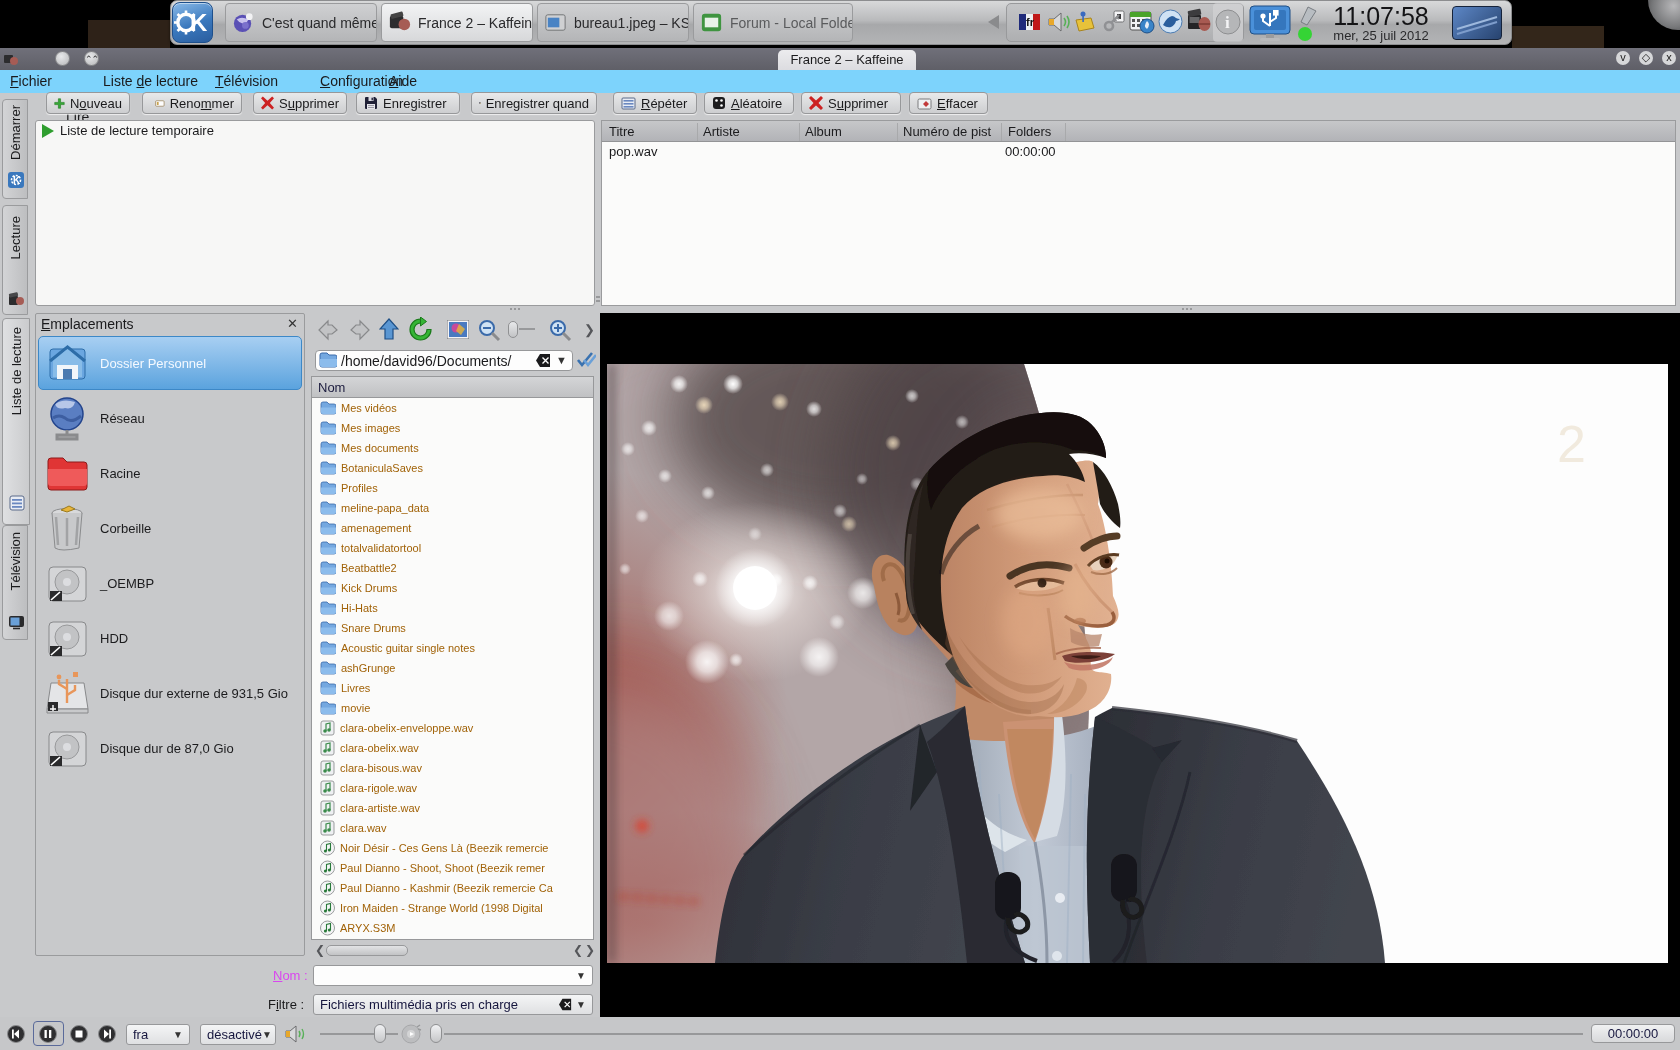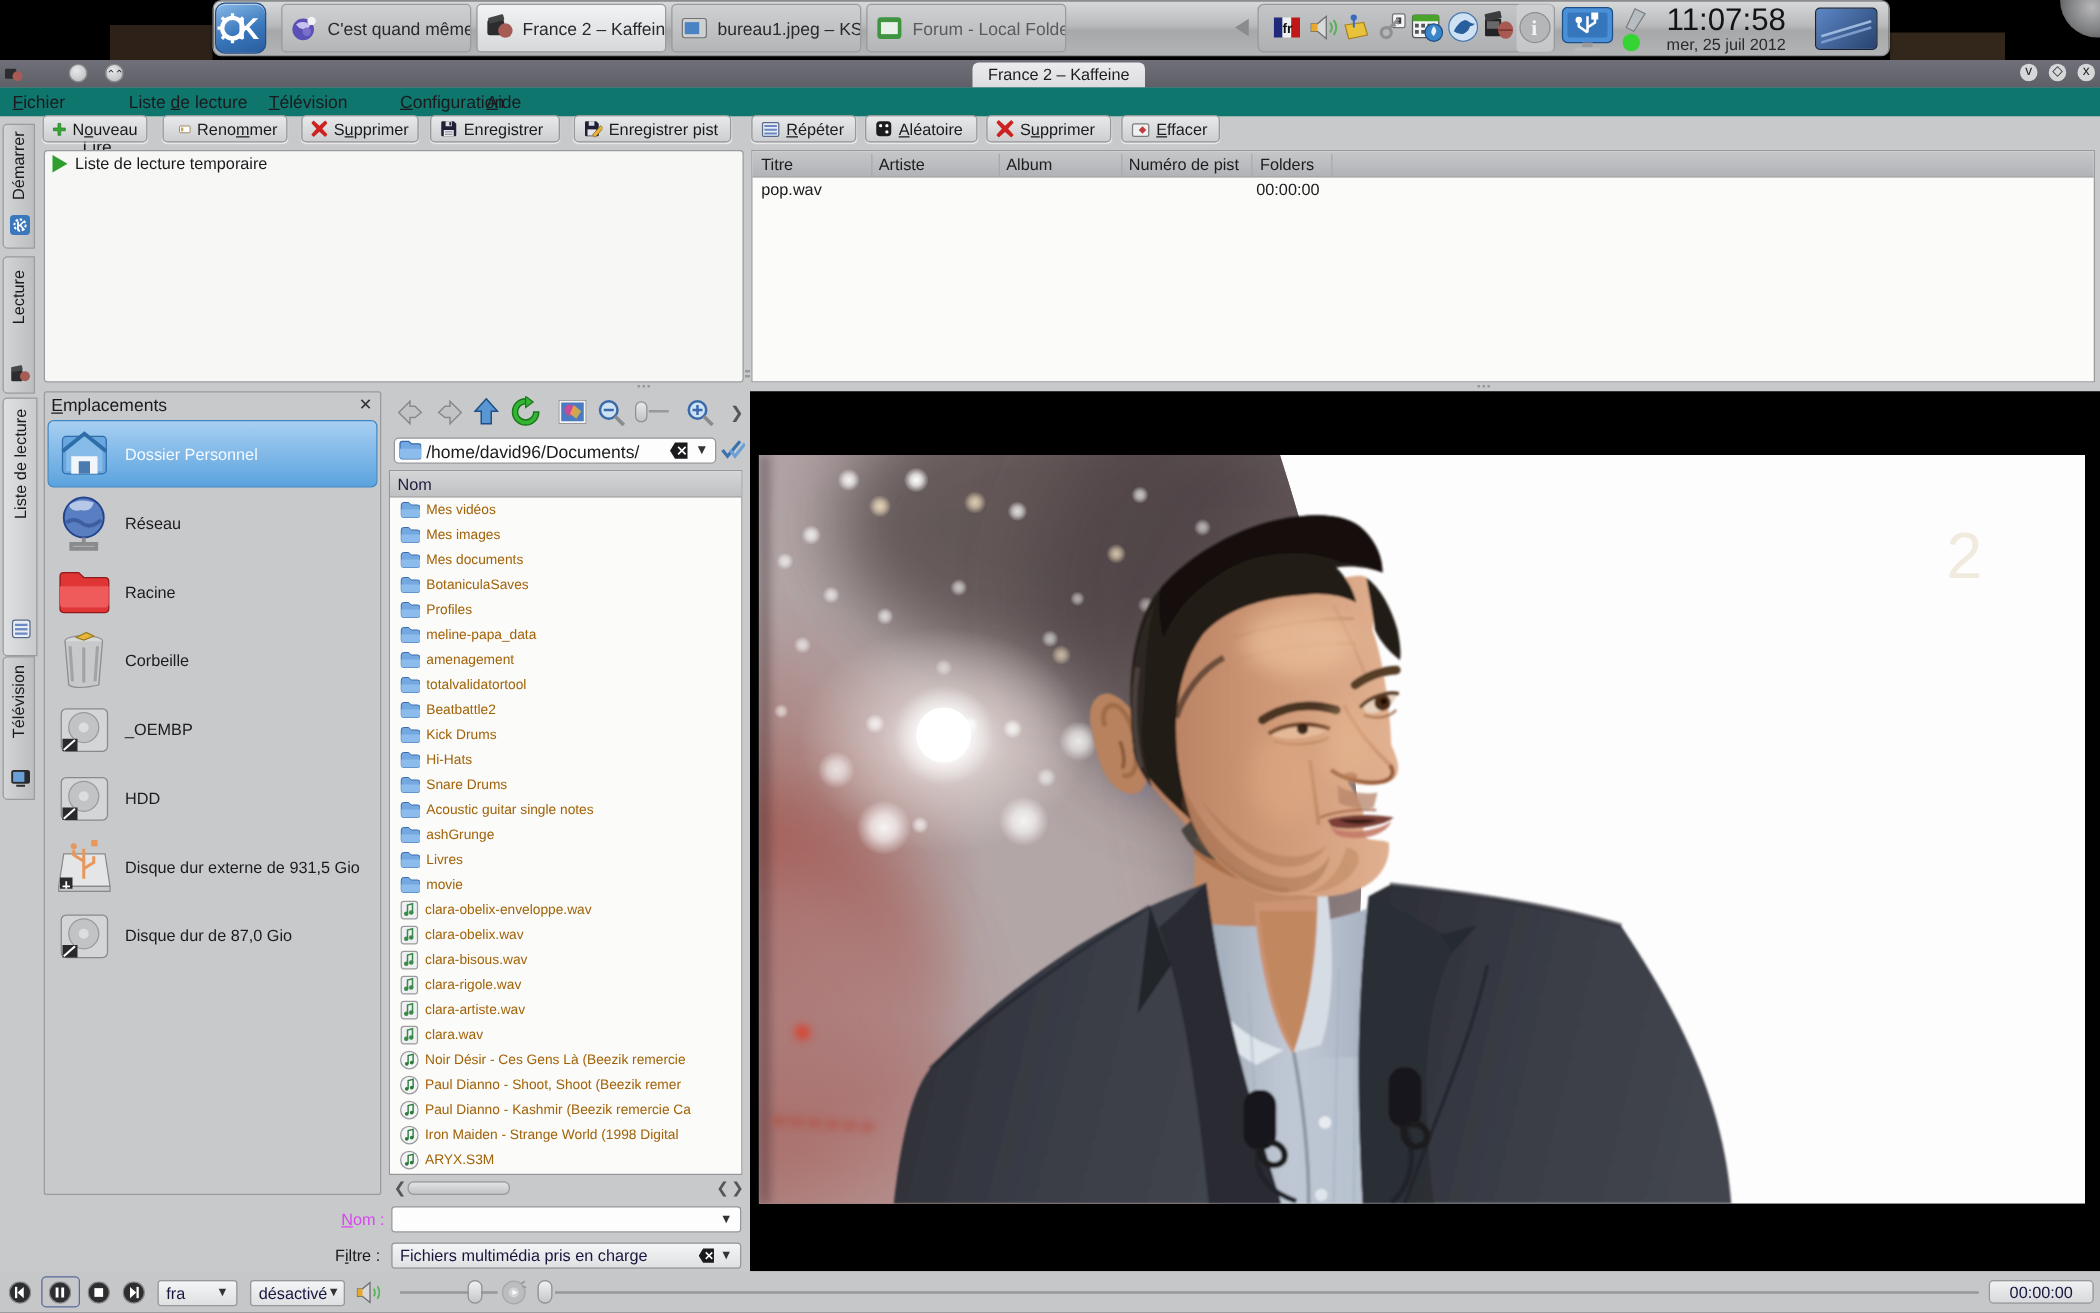--- a/index.html
+++ b/index.html
@@ -13,26 +13,26 @@
 .task{position:absolute;top:3px;height:39px;border:1px solid #9a9b9d;border-radius:4px;
 background:linear-gradient(#cfd0d2,#b4b5b7);color:#2a2a2c;font-size:14px;
 display:flex;align-items:center;padding:0 5px;white-space:nowrap;overflow:hidden;}
 .task.active{background:linear-gradient(#f2f3f4,#d7d8da);}
 .ticon{width:25px;height:25px;margin-right:6px;flex:0 0 auto;}
 
 #titlebar{position:absolute;left:0;top:48px;width:1680px;height:22px;background:linear-gradient(#70707a,#5f5f67);}
 #titletab{position:absolute;left:778px;top:50px;width:138px;height:20px;background:linear-gradient(#ececee,#dcdce0);border-radius:5px 5px 0 0;
 color:#1b1b1d;font-size:13px;text-align:center;line-height:20px;}
 #win{position:absolute;left:0;top:70px;width:1680px;height:980px;background:#c8c9cb;}
-#menubar{position:absolute;left:0;top:70px;width:1680px;height:23px;background:#0f766e;color:#1a1a1c;font-size:14px;}
+#menubar{position:absolute;left:0;top:70px;width:1680px;height:23px;background:#7dd3fc;color:#1a1a1c;font-size:14px;}
 .mitem{position:absolute;top:3px;}
 
 .tbtn{position:absolute;height:22px;border:1px solid #97989a;border-radius:4px;
 background:linear-gradient(#e8e9ea,#cdced0);color:#1a1a1c;font-size:13px;
-display:flex;align-items:center;padding:0 7px;gap:5px;box-shadow:0 1px 1px rgba(255,255,255,.7);}
+display:flex;align-items:center;padding:0 7px;gap:5px;box-shadow:0 1px 1px rgba(255,255,255,.7);margin-left:12px;}
 .u{text-decoration:underline;}
 
 .wpanel{position:absolute;background:#f7f7f6;border:1px solid #9a9b9d;border-radius:3px;}
 
 .stab{position:absolute;left:2px;width:26px;border:1px solid #9a9b9d;border-radius:4px 0 0 4px;
 background:linear-gradient(90deg,#d3d4d6,#bdbec0);}
 .stab .txt{position:absolute;left:50%;top:0;transform:translateX(-50%);writing-mode:vertical-rl;
 transform:translateX(-50%) rotate(180deg);font-size:13px;color:#1a1a1c;white-space:nowrap;}
 
 .place{position:absolute;left:39px;width:262px;height:55px;display:flex;align-items:center;color:#1c1c1e;font-size:13px;}
@@ -235,21 +235,21 @@
       </svg>
  <span>Enre<span class="u">g</span>istrer</span>
     </div>
 <div class="tbtn" style="left:459px;top:92px;width:126px;">
  <svg width="15" height="14" viewBox="0 0 15 14">
         <path d="M1 2 Q1 1 2 1 L10 1 12 3 12 12 Q12 13 11 13 L2 13 Q1 13 1 12 Z" fill="#1f2036"></path>
         <rect x="4" y="1" width="4.5" height="3.6" fill="#dcdce4"></rect>
         <rect x="3" y="7.5" width="7" height="5" fill="#e4e4ea"></rect>
         <path d="M7 12 13.5 4.5 15.5 6.5 9 14z" fill="#e8b53a" stroke="#8a6d1e" stroke-width=".7"></path>
       </svg>
- <span style="white-space:nowrap;">Enregistrer pist</span>
+ <span style="white-space:nowrap;">Enregistrer quand</span>
     </div>
 <div class="tbtn" style="left:601px;top:92px;width:84px;">
  <svg width="15" height="13" viewBox="0 0 15 13">
         <rect x="1" y="1" width="13" height="11" rx="1" fill="#e8ecf4" stroke="#5a6a8a"></rect>
         <rect x="2.5" y="3" width="10" height="1.6" fill="#6a88c0"></rect>
         <rect x="2.5" y="6" width="10" height="1.6" fill="#6a88c0"></rect>
         <rect x="2.5" y="9" width="10" height="1.6" fill="#6a88c0"></rect>
       </svg>
  <span><span class="u">R</span>épéter</span>
     </div>

